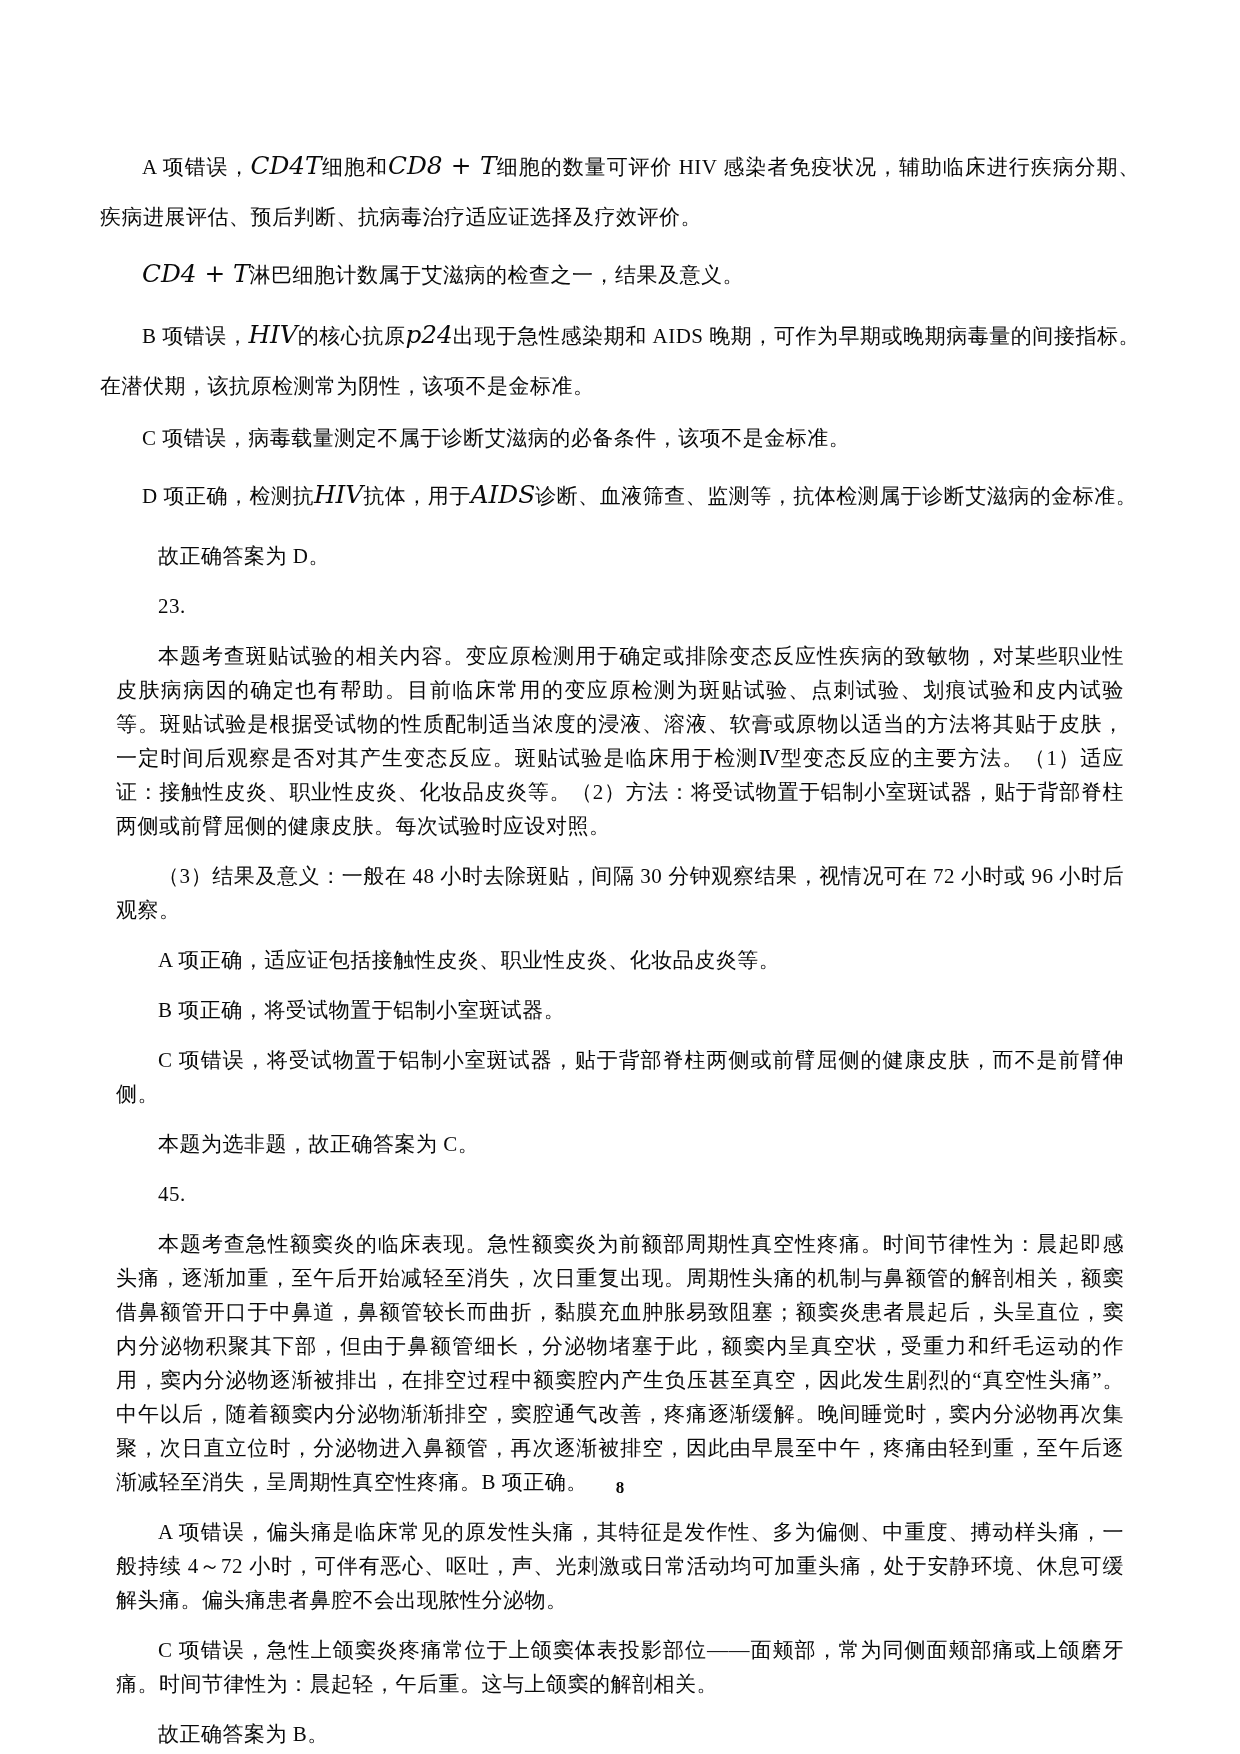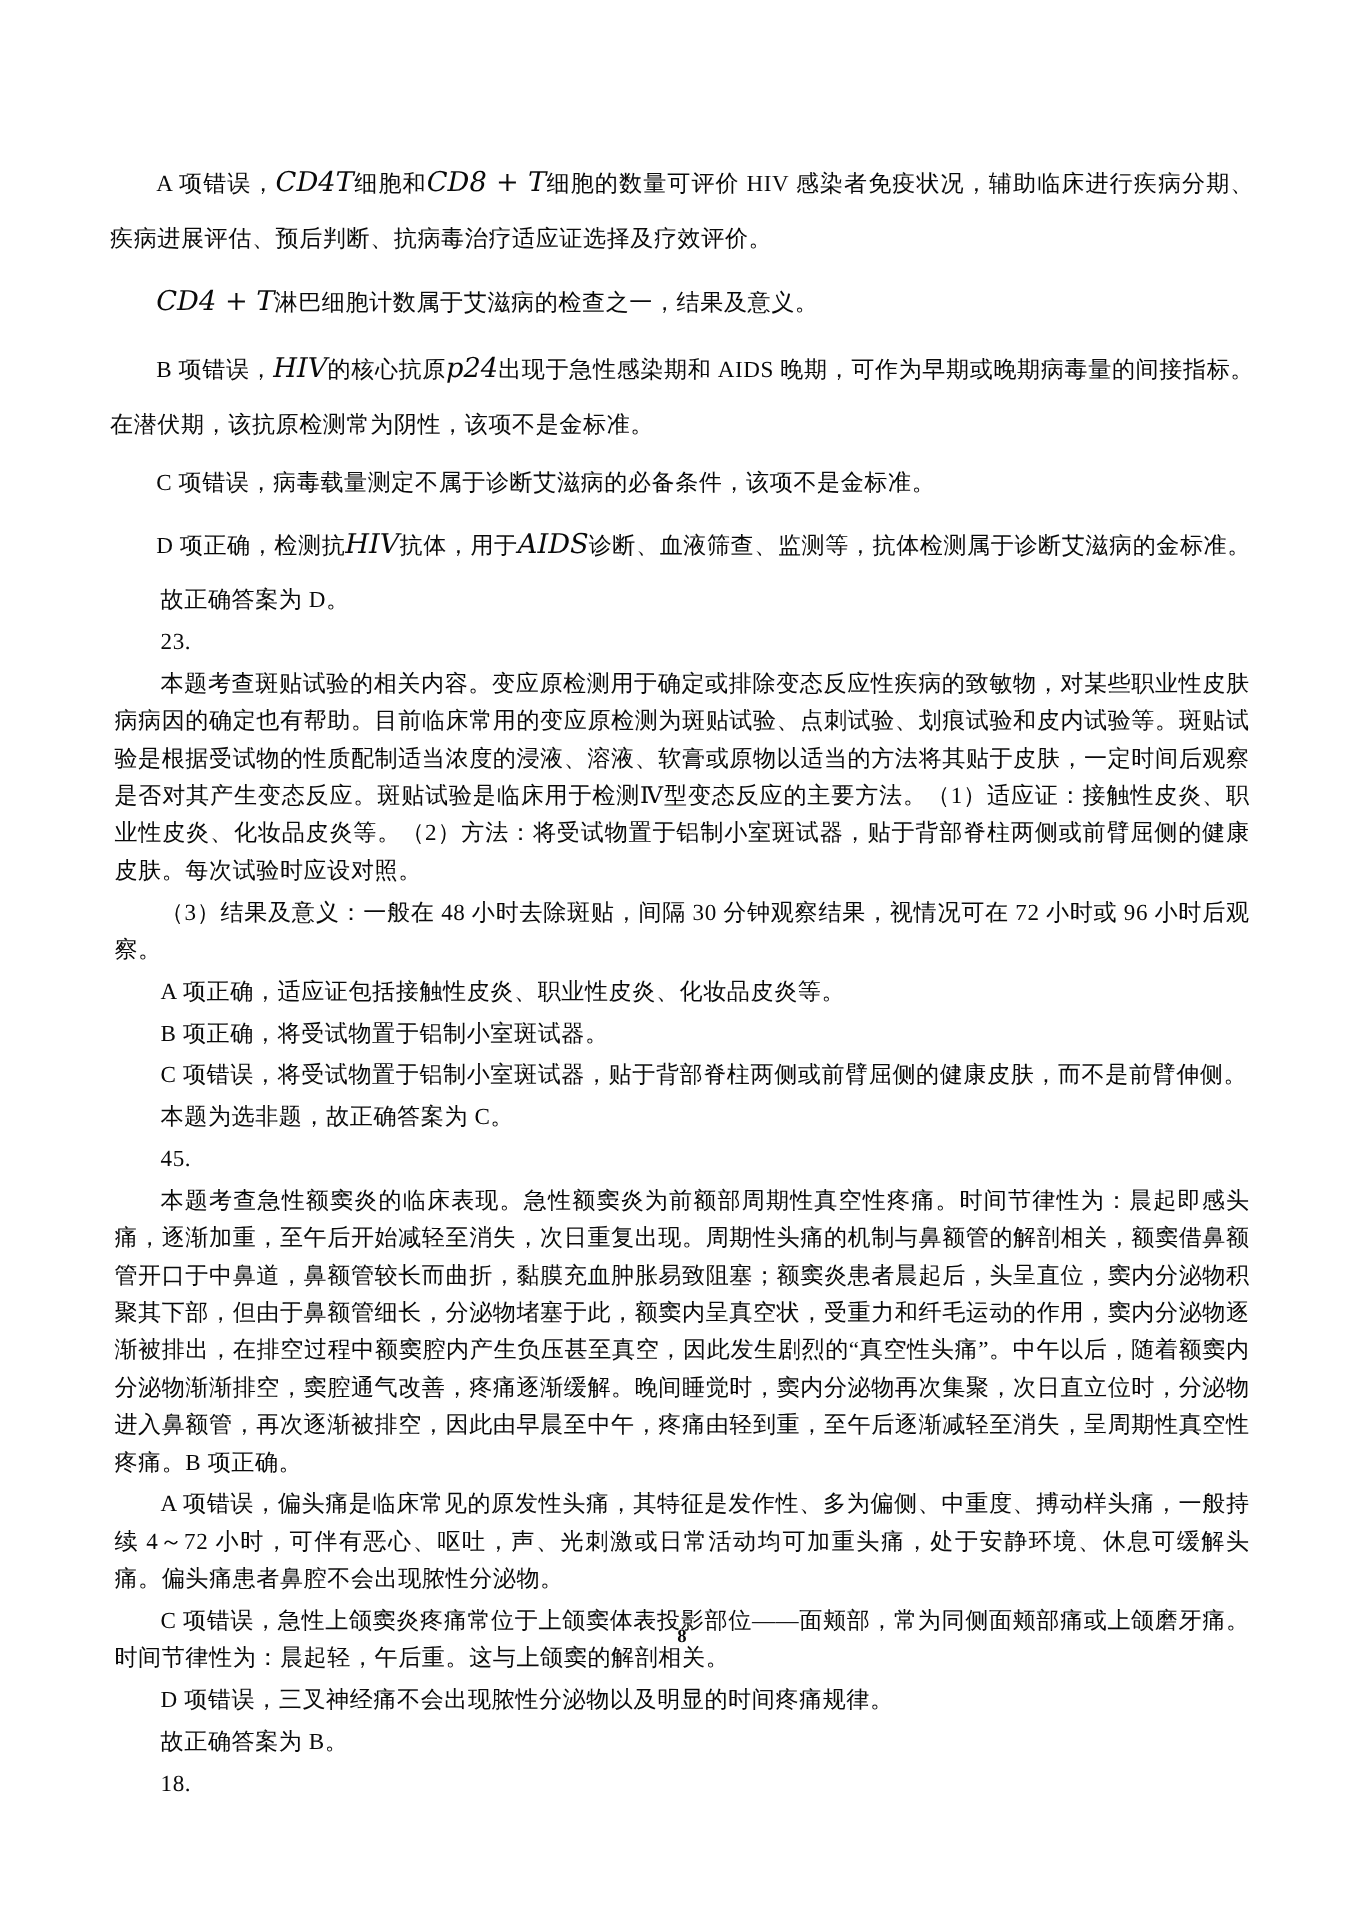--- a/index.html
+++ b/index.html
@@ -21,21 +21,21 @@
     width: 1240px;
     height: 1754px;
     background: #ffffff;
     box-sizing: border-box;
     padding: 133px 100px 0 100px;
   }
   .content {
     width: 1040px;
   }
   p.para {
-    margin: 4px;
+    margin: 16px;
     padding: 0;
     font-size: 21px;
     text-indent: 2em;
     text-align: justify;
     letter-spacing: 0.5px;
   }
   p.para.wide {
     line-height: 2.25;
     margin: 5px 0;
   }
@@ -74,18 +74,17 @@
       <p class="para normal"><span>本题考查斑贴试验的相关内容。变应原检测用于确定或排除变态反应性疾病的致敏物，对某些职业性皮肤病病因的确定也有帮助。目前临床常用的变应原检测为斑贴试验、点刺试验、划痕试验和皮内试验等。斑贴试验是根据受试物的性质配制适当浓度的浸液、溶液、软膏或原物以适当的方法将其贴于皮肤，一定时间后观察是否对其产生变态反应。斑贴试验是临床用于检测Ⅳ型变态反应的主要方法。（1）适应证：接触性皮炎、职业性皮炎、化妆品皮炎等。（2）方法：将受试物置于铝制小室斑试器，贴于背部脊柱两侧或前臂屈侧的健康皮肤。每次试验时应设对照。</span></p>
       <p class="para normal"><span>（3）结果及意义：一般在 48 小时去除斑贴，间隔 30 分钟观察结果，视情况可在 72 小时或 96 小时后观察。</span></p>
       <p class="para normal"><span>A 项正确，适应证包括接触性皮炎、职业性皮炎、化妆品皮炎等。</span></p>
       <p class="para normal"><span>B 项正确，将受试物置于铝制小室斑试器。</span></p>
       <p class="para normal"><span>C 项错误，将受试物置于铝制小室斑试器，贴于背部脊柱两侧或前臂屈侧的健康皮肤，而不是前臂伸侧。</span></p>
       <p class="para normal"><span>本题为选非题，故正确答案为 C。</span></p>
       <p class="para normal"><span>45.</span></p>
       <p class="para normal"><span>本题考查急性额窦炎的临床表现。急性额窦炎为前额部周期性真空性疼痛。时间节律性为：晨起即感头痛，逐渐加重，至午后开始减轻至消失，次日重复出现。周期性头痛的机制与鼻额管的解剖相关，额窦借鼻额管开口于中鼻道，鼻额管较长而曲折，黏膜充血肿胀易致阻塞；额窦炎患者晨起后，头呈直位，窦内分泌物积聚其下部，但由于鼻额管细长，分泌物堵塞于此，额窦内呈真空状，受重力和纤毛运动的作用，窦内分泌物逐渐被排出，在排空过程中额窦腔内产生负压甚至真空，因此发生剧烈的“真空性头痛”。中午以后，随着额窦内分泌物渐渐排空，窦腔通气改善，疼痛逐渐缓解。晚间睡觉时，窦内分泌物再次集聚，次日直立位时，分泌物进入鼻额管，再次逐渐被排空，因此由早晨至中午，疼痛由轻到重，至午后逐渐减轻至消失，呈周期性真空性疼痛。B 项正确。</span></p>
       <p class="para normal"><span>A 项错误，偏头痛是临床常见的原发性头痛，其特征是发作性、多为偏侧、中重度、搏动样头痛，一般持续 4～72 小时，可伴有恶心、呕吐，声、光刺激或日常活动均可加重头痛，处于安静环境、休息可缓解头痛。偏头痛患者鼻腔不会出现脓性分泌物。</span></p>
       <p class="para normal"><span>C 项错误，急性上颌窦炎疼痛常位于上颌窦体表投影部位——面颊部，常为同侧面颊部痛或上颌磨牙痛。时间节律性为：晨起轻，午后重。这与上颌窦的解剖相关。</span></p>
-      <p class="para normal"><span>D 项错误，三叉神经痛不会出现脓性分泌物以及明显的时间疼痛规律。</span></p>
       <p class="para normal"><span>故正确答案为 B。</span></p>
       <p class="para normal"><span>18.</span></p>
     </div>
   <div class="page-number">8</div>
 </div>
 
 </body></html>

